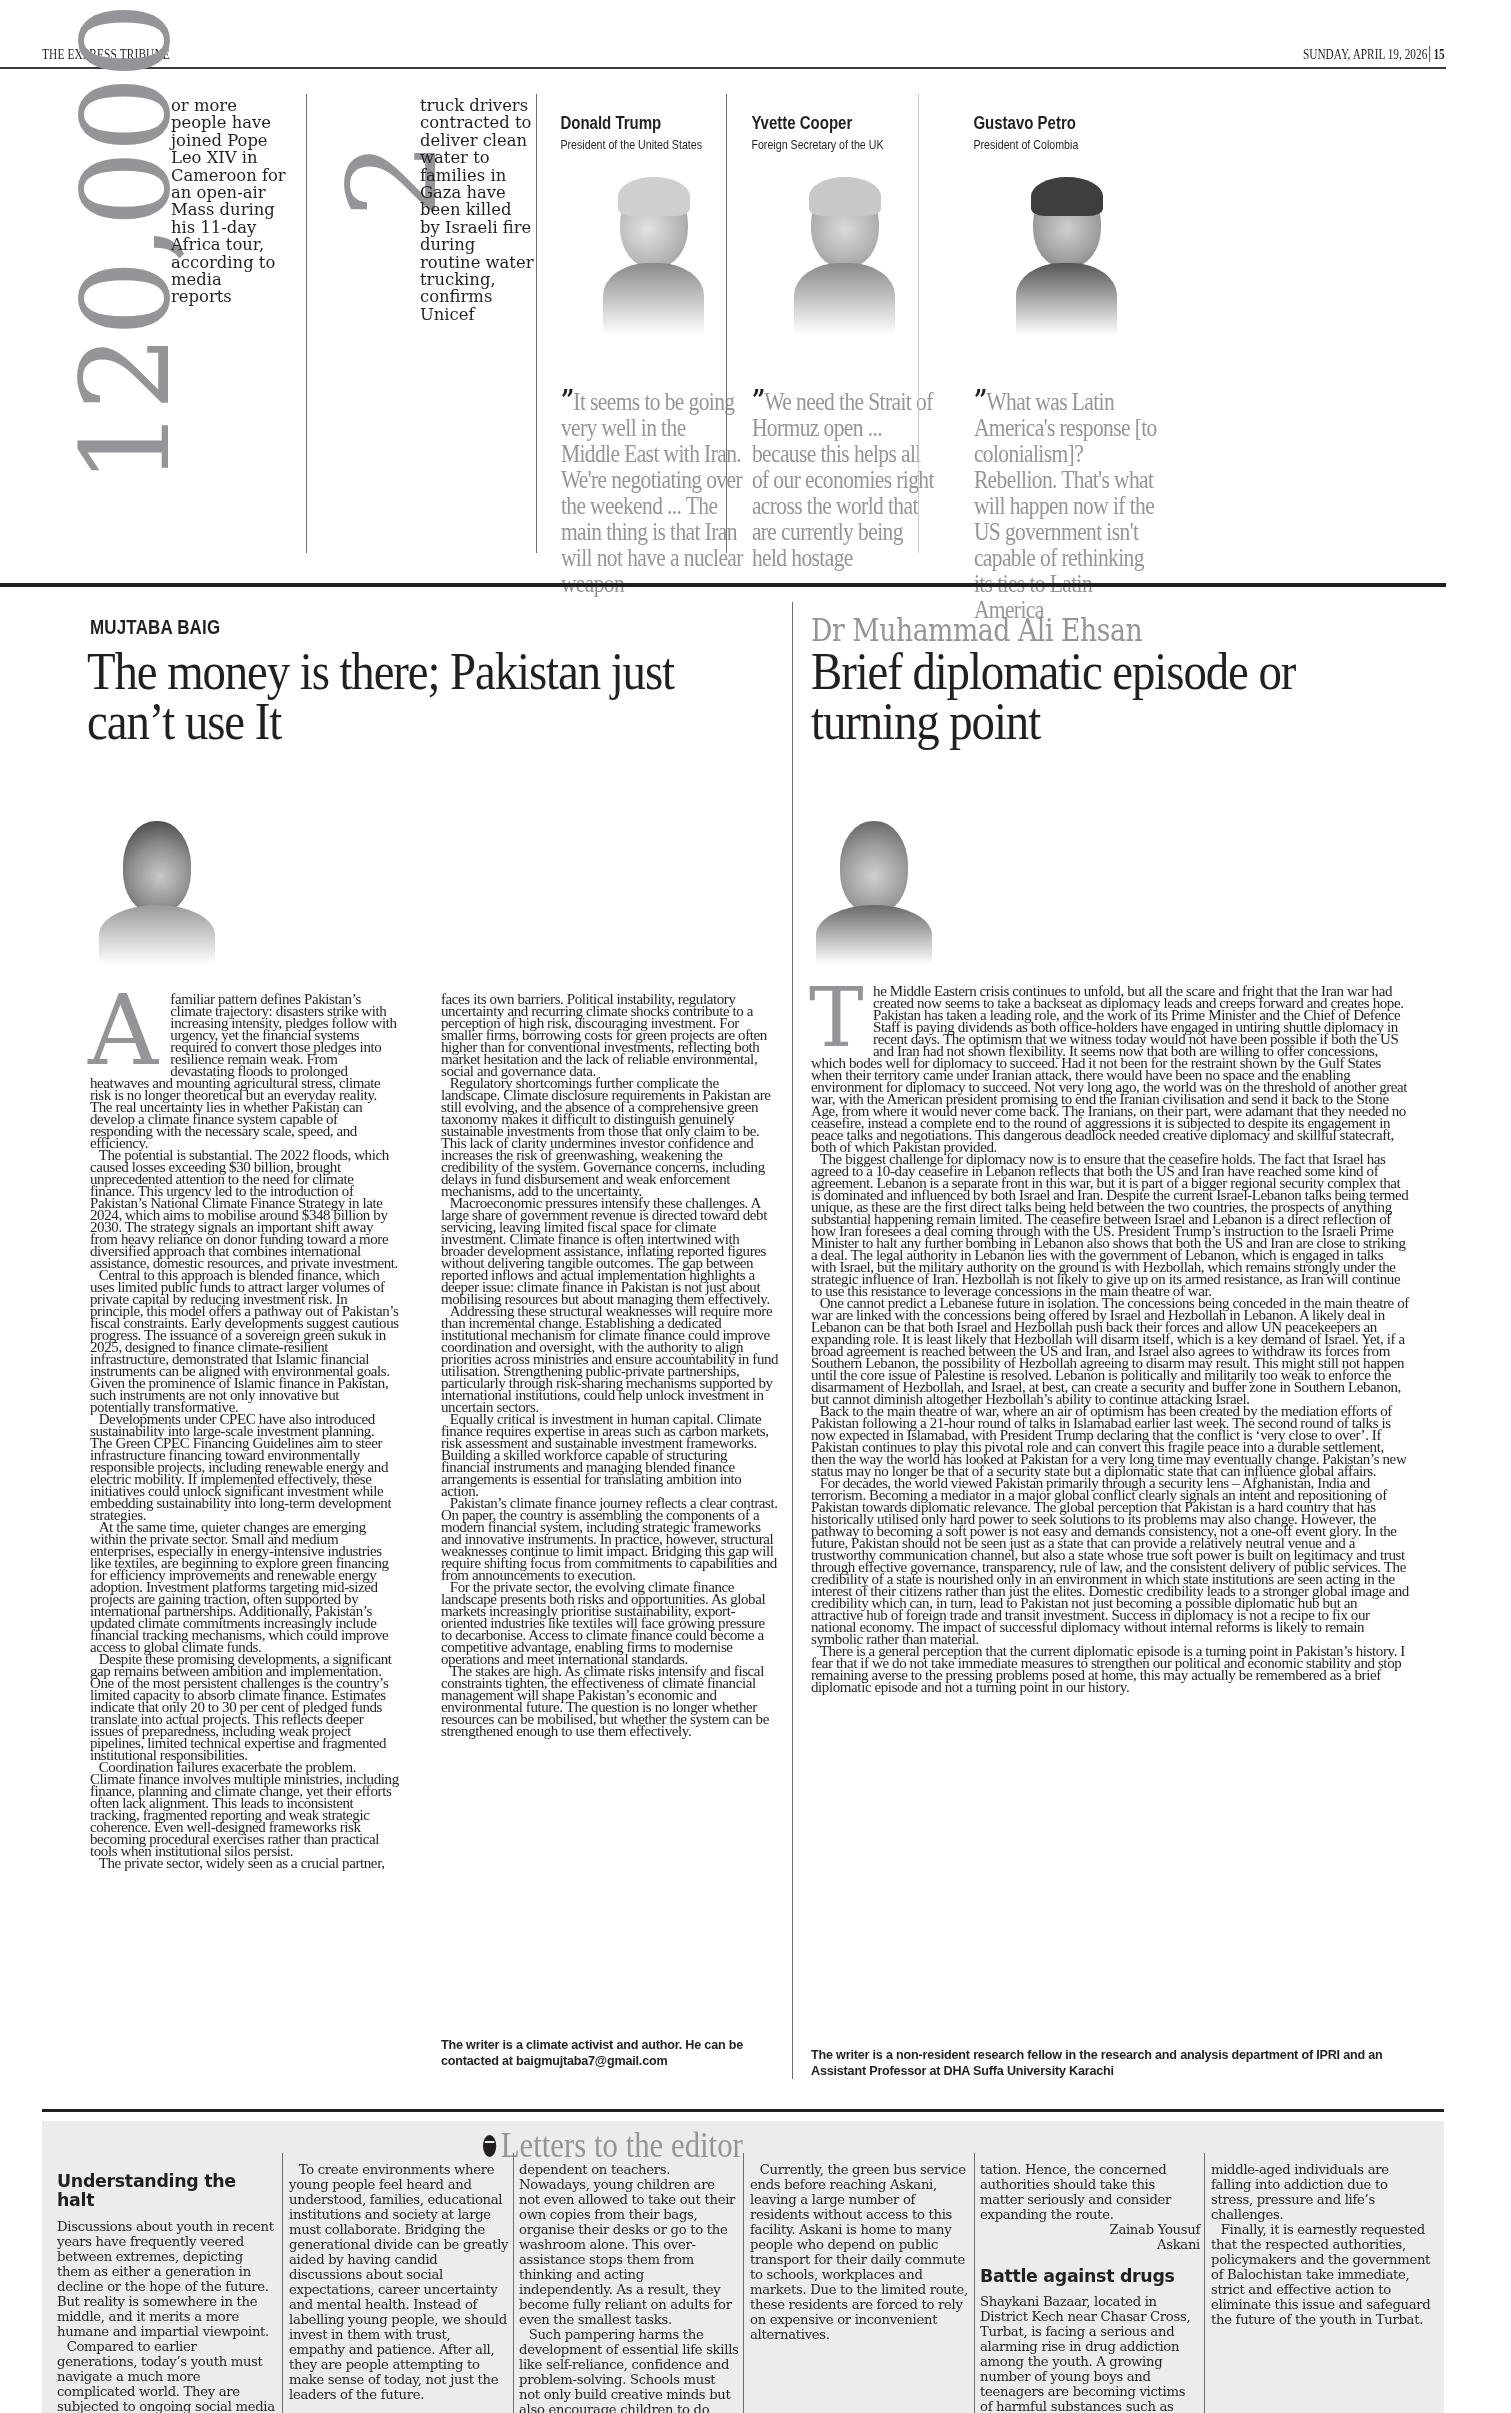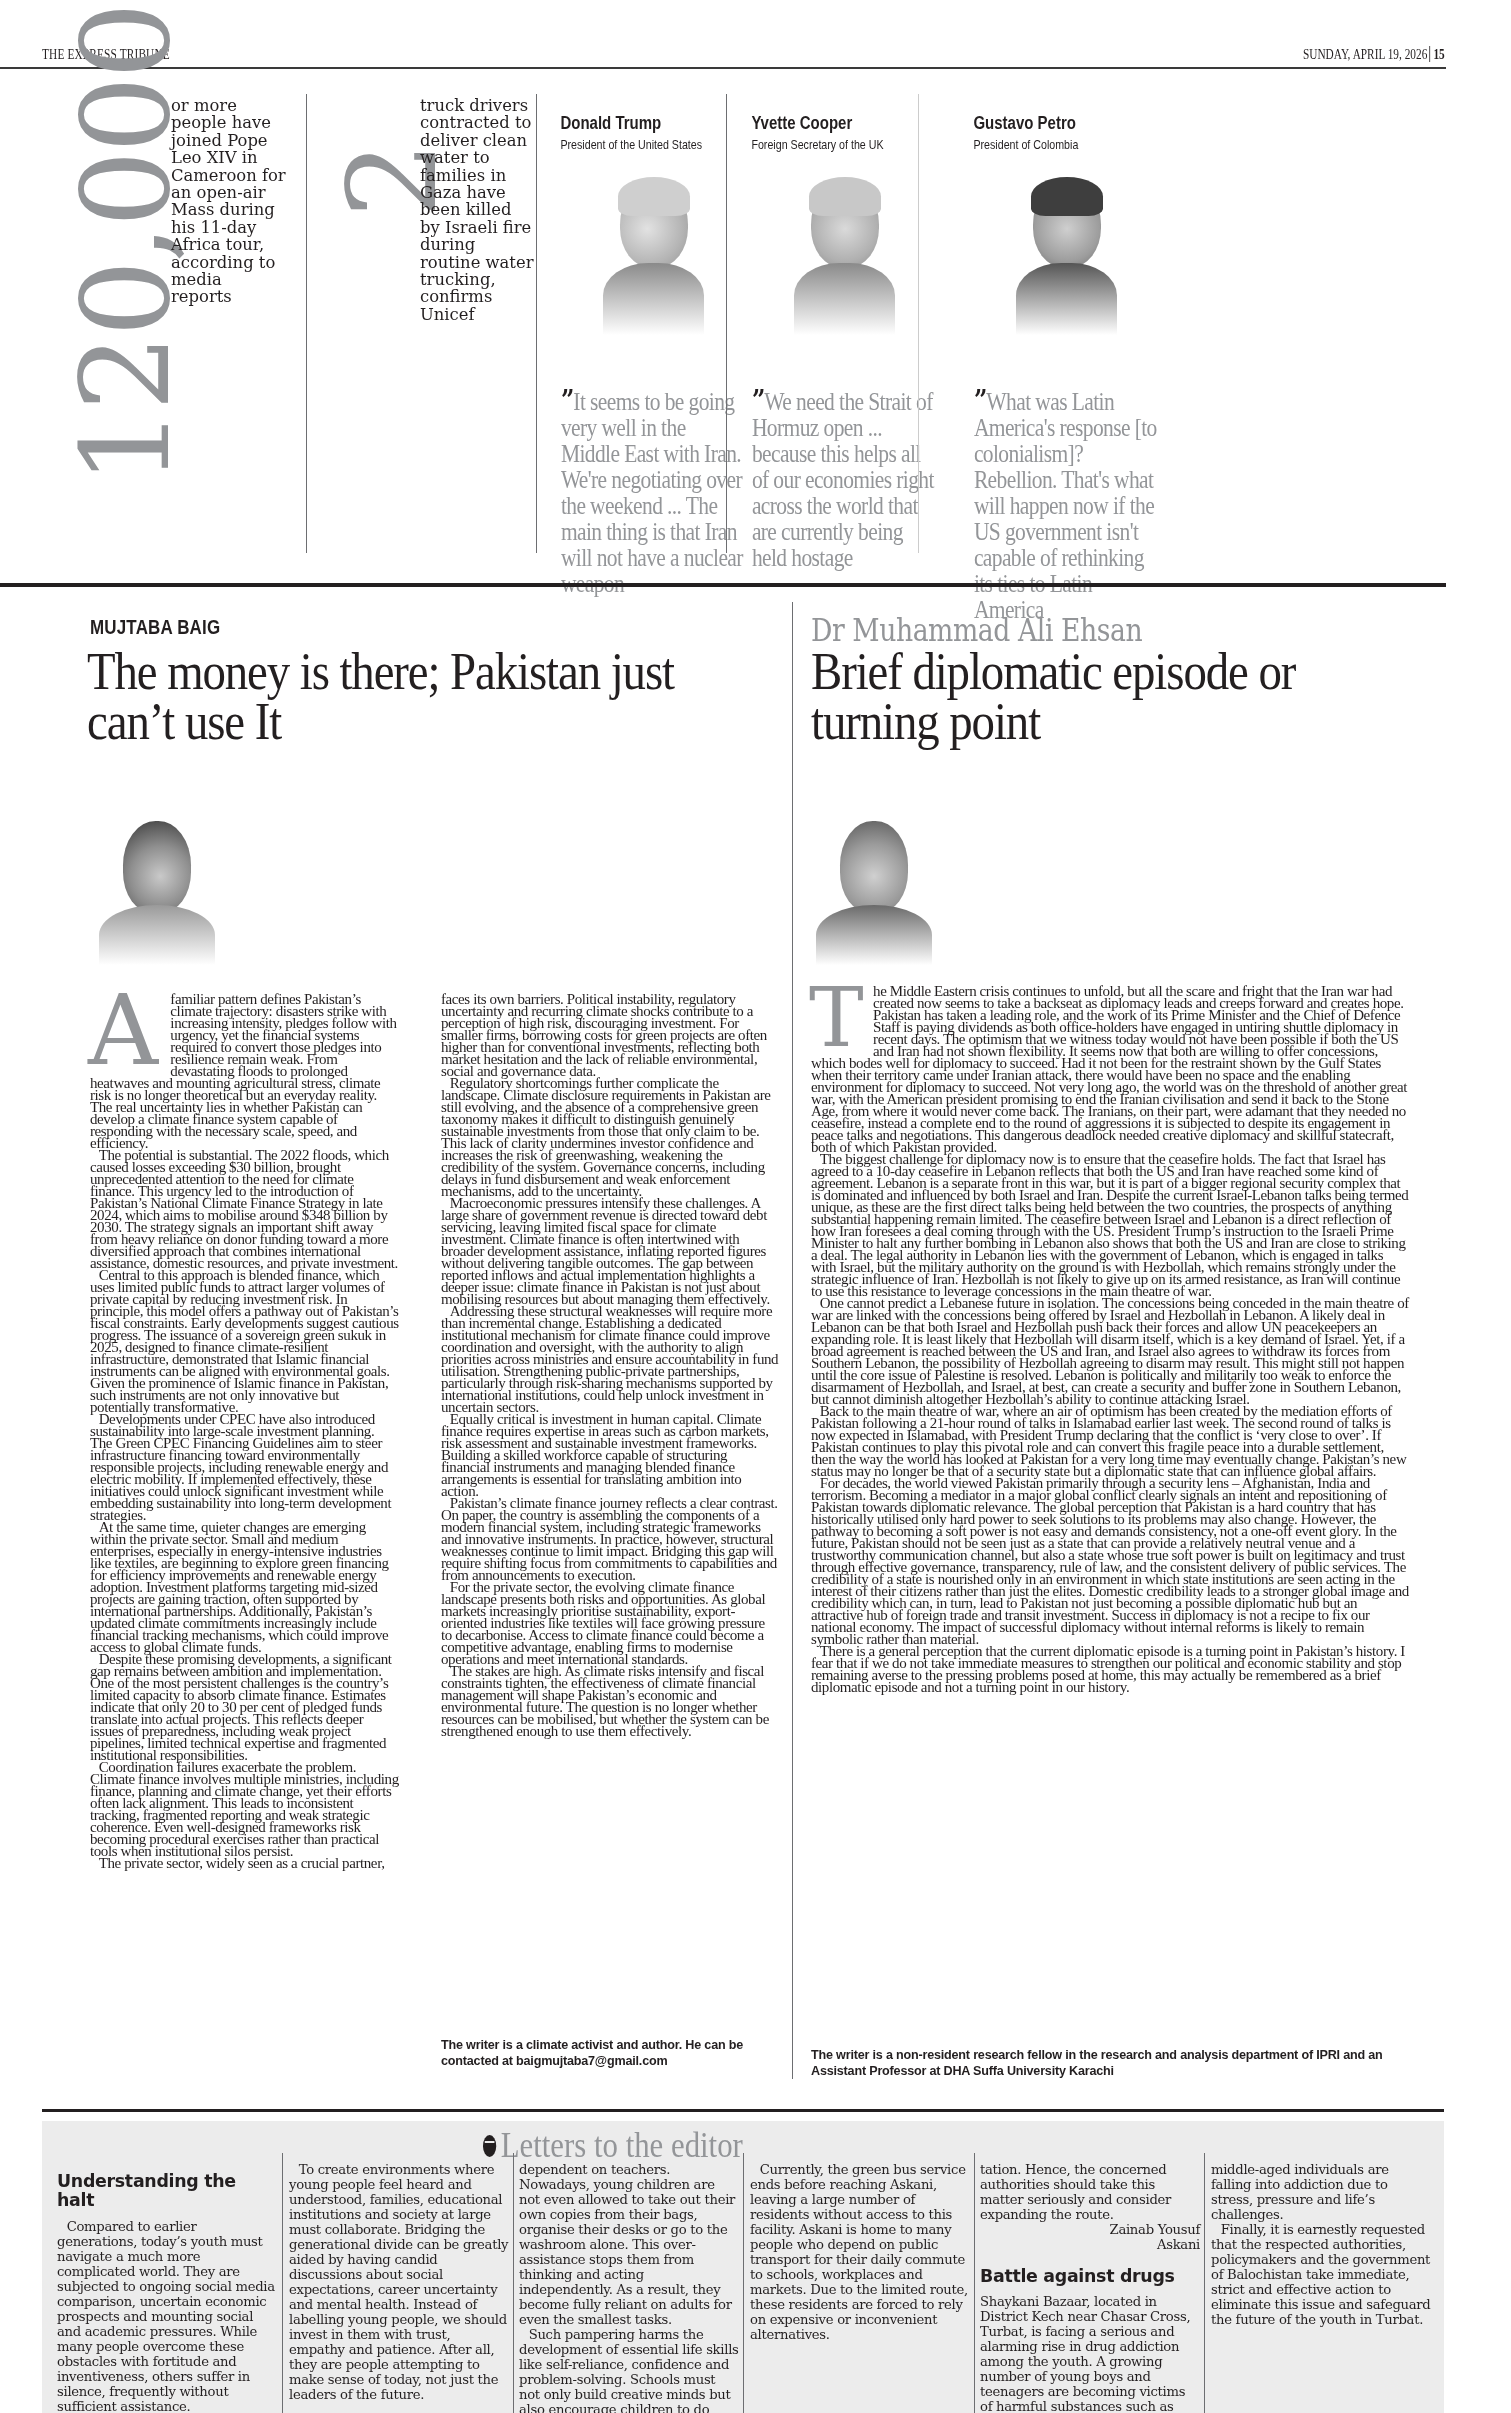--- a/index.html
+++ b/index.html
@@ -169,20 +169,21 @@
   <p>There is a general perception that the current diplomatic episode is a turning point in Pakistan’s history. I fear that if we do not take immediate measures to strengthen our political and economic stability and stop remaining averse to the pressing problems posed at home, this may actually be remembered as a brief diplomatic episode and not a turning point in our history.</p>
 </div>
 <div class="abs tagline" style="left:811px; top:2047px; width:599px;">The writer is a non-resident research fellow in the research and analysis department of IPRI and an Assistant Professor at DHA Suffa University Karachi</div>
 
 <div class="abs letters-rule"></div>
 <div class="abs letters-bg"></div>
 <div class="abs letters-title"><span class="t-logo"></span><span>Letters to the editor</span></div>
 
 <div class="abs lcol" style="left:57px; top:2172px;">
   <div class="lhead">Understanding the halt</div>
+  <p class="first">Discussions about youth in recent years have frequently veered between extremes, depicting them as either a generation in decline or the hope of the future. But reality is somewhere in the middle, and it merits a more humane and impartial viewpoint.</p>
   <p>Compared to earlier generations, today’s youth must navigate a much more complicated world. They are subjected to ongoing social media comparison, uncertain economic prospects and mounting social and academic pressures. While many people overcome these obstacles with fortitude and inventiveness, others suffer in silence, frequently without sufficient assistance.</p>
 
 </div>
 <div class="abs lrule" style="left:282px; height:434px;"></div>
 
 <div class="abs lcol" style="left:289px;">
   <p>To create environments where young people feel heard and understood, families, educational institutions and society at large must collaborate. Bridging the generational divide can be greatly aided by having candid discussions about social expectations, career uncertainty and mental health. Instead of labelling young people, we should invest in them with trust, empathy and patience. After all, they are people attempting to make sense of today, not just the leaders of the future.</p>
 
 </div>
 <div class="abs lrule" style="left:513px; height:434px;"></div>

